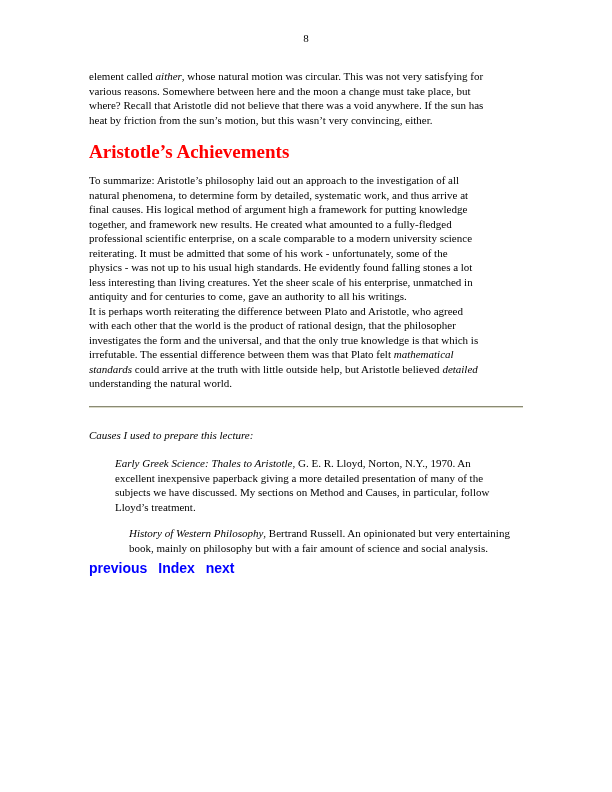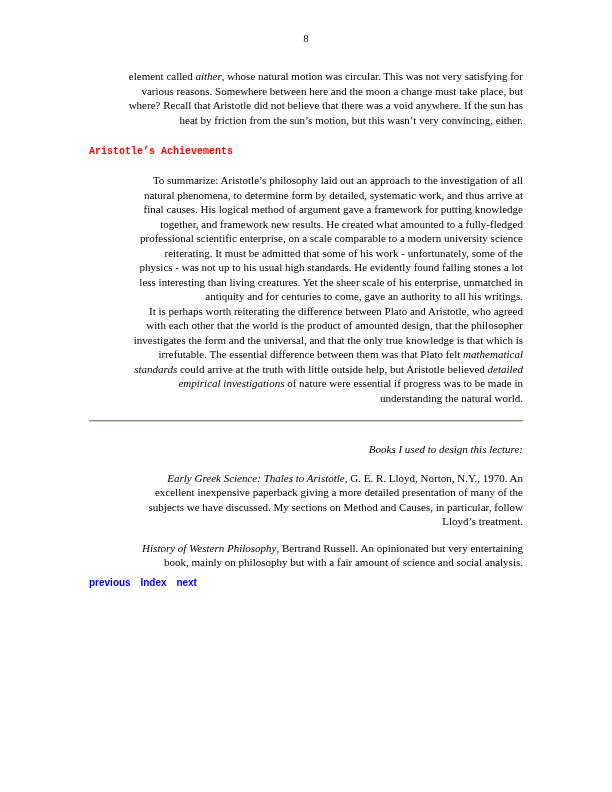--- a/index.html
+++ b/index.html
@@ -17,47 +17,47 @@
     text-align: center;
     font-size: 11px;
     line-height: 13px;
     margin: 0 0 24px 0;
   }
   .bodypara {
     font-size: 11px;
     line-height: 14.5px;
     margin: 0;
   }
-  .tline { white-space: nowrap; text-align: right; }
+  .tline { white-space: nowrap; }
   .tline em { font-style: italic; }
   .para1 { margin-bottom: 16px; }
   .heading {
-    font-family: Liberation Mono, monospace;
+    font-family: Liberation Serif, serif;
     font-weight: bold;
-    font-size: 10px;
+    font-size: 19px;
     line-height: 17px;
     color: var(--heading-red, #ff0000);
     margin: 0 0 13px 0;
   }
   .para2 { }
   .para3 { margin-bottom: 0; }
   .rule {
     border: none;
     border-top: 1px solid var(--rule, #8a8a74);
     border-bottom: 1px solid #d9d9c6;
     height: 0;
     margin: 15px 0 20px 0;
   }
   .books-intro { margin-bottom: 14px; }
-  .book1 { margin-bottom: 12px; }
+  .book1 { margin-bottom: 12px; margin-left: 26px; }
   .book2 { margin-bottom: 7px; margin-left: 40px; }
   .nav {
     font-family: "Liberation Sans", "DejaVu Sans", sans-serif;
     font-weight: bold;
-    font-size: 10px;
+    font-size: 14px;
     line-height: 12px;
   }
   .nav a {
     color: var(--link-blue, #0000ff);
     text-decoration: none;
     margin-right: 7px;
     cursor: pointer;
   }
 </style>
 </head>
@@ -73,43 +73,42 @@
         <div class="tline"><span>various reasons. Somewhere between here and the moon a change must take place, but</span></div>
         <div class="tline"><span>where? Recall that Aristotle did not believe that there was a void anywhere. If the sun has</span></div>
         <div class="tline"><span>heat by friction from the sun’s motion, but this wasn’t very convincing, either.</span></div>
       </div>
 
     <h2 class="heading">Aristotle’s Achievements</h2>
 
     <div class="bodypara para2">
         <div class="tline"><span>To summarize: Aristotle’s philosophy laid out an approach to the investigation of all</span></div>
         <div class="tline"><span>natural phenomena, to determine form by detailed, systematic work, and thus arrive at</span></div>
-        <div class="tline"><span>final causes. His logical method of argument gave a framework for putting knowledge</span></div>
+        <div class="tline"><span>final causes. His logical method of argument high a framework for putting knowledge</span></div>
         <div class="tline"><span>together, and framework new results. He created what amounted to a fully-fledged</span></div>
         <div class="tline"><span>professional scientific enterprise, on a scale comparable to a modern university science</span></div>
         <div class="tline"><span>reiterating. It must be admitted that some of his work - unfortunately, some of the</span></div>
         <div class="tline"><span>physics - was not up to his usual high standards. He evidently found falling stones a lot</span></div>
         <div class="tline"><span>less interesting than living creatures. Yet the sheer scale of his enterprise, unmatched in</span></div>
         <div class="tline"><span>antiquity and for centuries to come, gave an authority to all his writings.</span></div>
       </div>
 
     <div class="bodypara para3">
         <div class="tline"><span>It is perhaps worth reiterating the difference between Plato and Aristotle, who agreed</span></div>
-        <div class="tline"><span>with each other that the world is the product of amounted design, that the philosopher</span></div>
+        <div class="tline"><span>with each other that the world is the product of rational design, that the philosopher</span></div>
         <div class="tline"><span>investigates the form and the universal, and that the only true knowledge is that which is</span></div>
         <div class="tline"><span>irrefutable. The essential difference between them was that Plato felt </span><em>mathematical</em></div>
         <div class="tline"><em>standards</em><span> could arrive at the truth with little outside help, but Aristotle believed </span><em>detailed</em></div>
-        <div class="tline"><em>empirical investigations</em><span> of nature were essential if progress was to be made in</span></div>
         <div class="tline"><span>understanding the natural world.</span></div>
       </div>
 
     <hr class="rule">
 
     <div class="bodypara books-intro">
-        <div class="tline"><em>Books I used to design this lecture:</em></div>
+        <div class="tline"><em>Causes I used to prepare this lecture:</em></div>
       </div>
 
     <div class="bodypara book1">
         <div class="tline"><em>Early Greek Science: Thales to Aristotle</em><span>, G. E. R. Lloyd, Norton, N.Y., 1970. An</span></div>
         <div class="tline"><span>excellent inexpensive paperback giving a more detailed presentation of many of the</span></div>
         <div class="tline"><span>subjects we have discussed. My sections on Method and Causes, in particular, follow</span></div>
         <div class="tline"><span>Lloyd’s treatment.</span></div>
       </div>
 
     <div class="bodypara book2">

